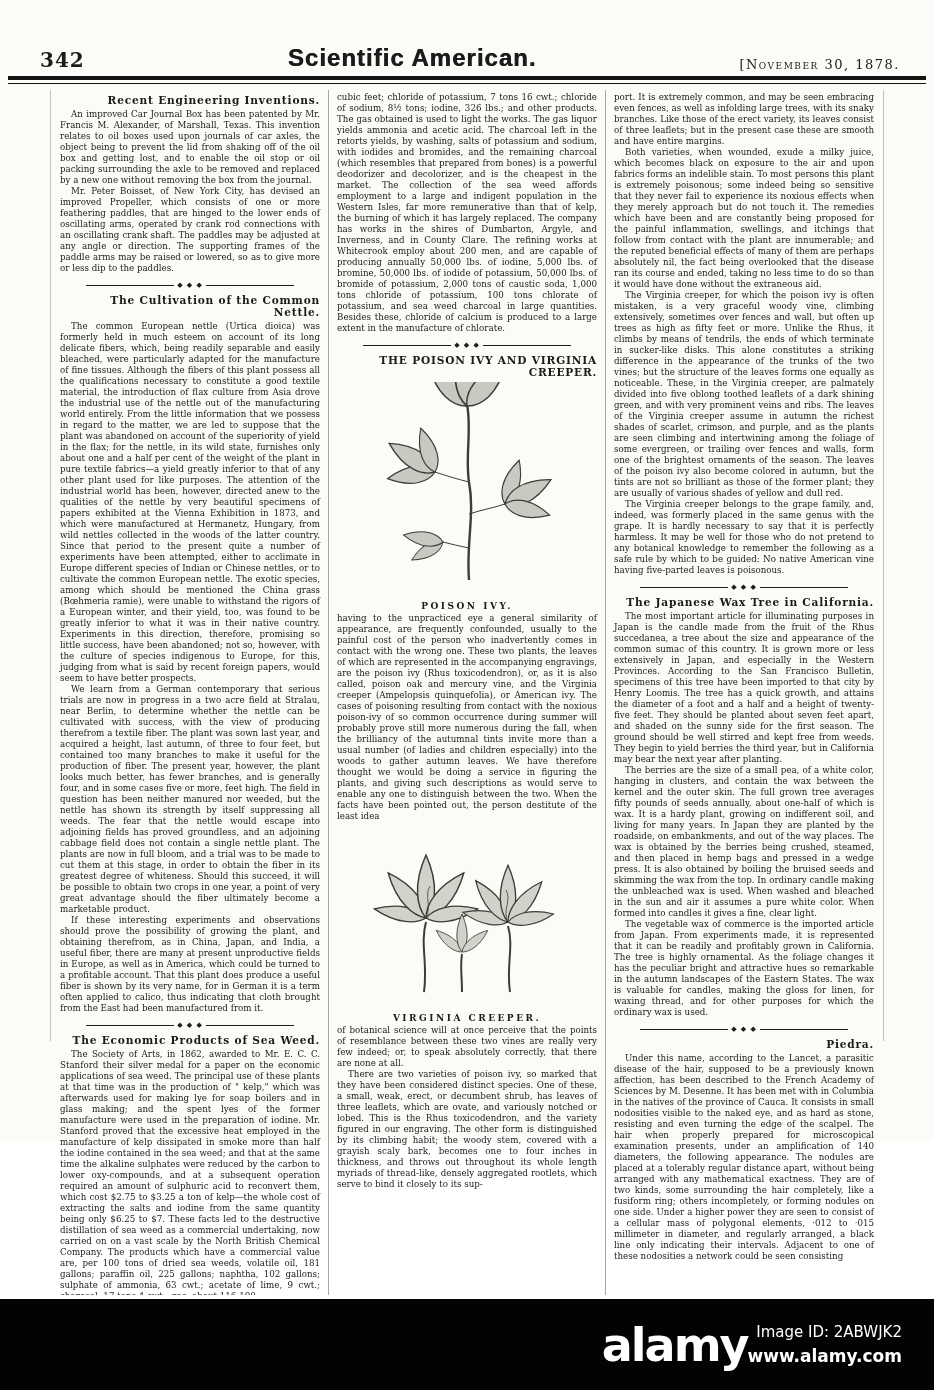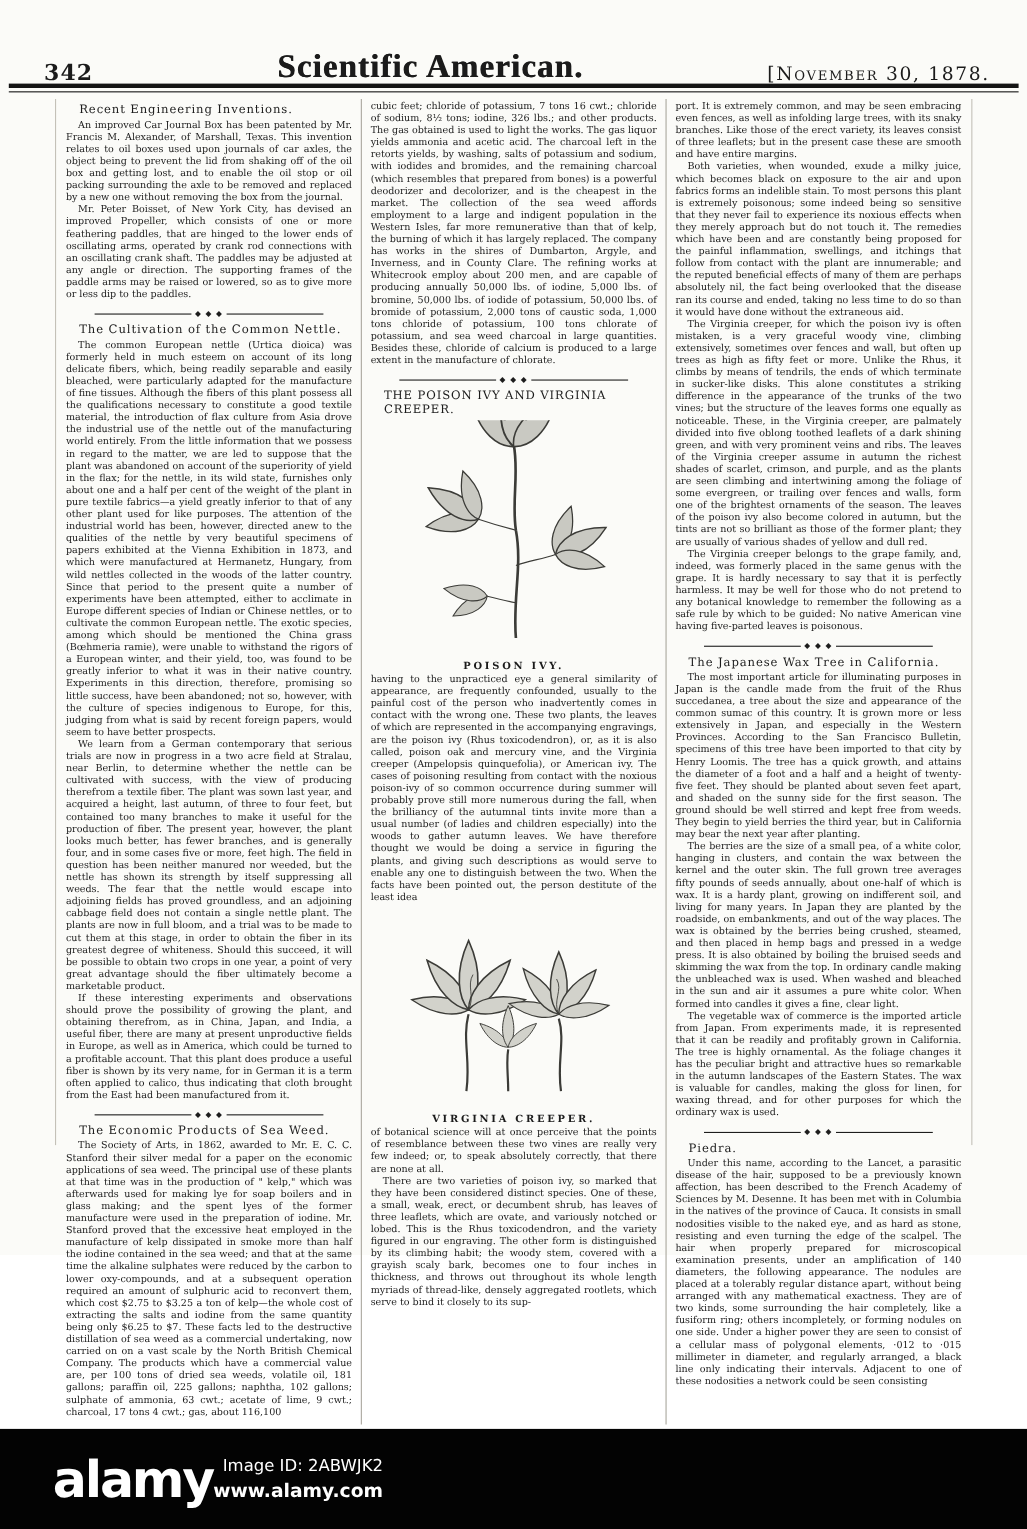--- a/index.html
+++ b/index.html
@@ -1,37 +1,37 @@
 <!DOCTYPE html>
 <html><head>
 <meta charset="utf-8">
 <style>
   * { margin:0; padding:0; box-sizing:border-box; }
   html,body { width:934px; height:1390px; }
   body { position:relative; background:#ffffff; font-family:"DejaVu Serif", serif; color:#1b1b1b; overflow:hidden; }
   .paper { position:absolute; top:0; left:0; width:934px; height:1141px; background:#fbfbf8; }
   .masthead-row { position:absolute; top:44px; left:40px; right:34px; display:flex; align-items:flex-end; justify-content:space-between; }
   .page-number { font-size:20px; font-weight:bold; letter-spacing:1px; }
-  .masthead { font-size:30px; font-weight:bold; letter-spacing:1px; font-family:Liberation Serif, serif; text-shadow:0.5px 0 #1b1b1b;text-align:center; }
-  .issue-date { font-size:17px; font-variant:small-caps; letter-spacing:1.5px;text-align:center; }
+  .masthead { font-size:24px; font-weight:bold; letter-spacing:1px; font-family:Liberation Sans, sans-serif; text-shadow:0.5px 0 #1b1b1b;text-align:center; }
+  .issue-date { font-size:13px; font-variant:small-caps; letter-spacing:1.5px;text-align:center; }
   .rule-thick { position:absolute; top:76px; left:8px; right:8px; height:4px; background:#141414; }
   .rule-thin  { position:absolute; top:83px; left:8px; right:8px; height:1px; background:#141414; }
   .edge-rule { position:absolute; top:90px; bottom:100px; width:1px; background:#c4c1b8; }
   .columns { position:absolute; top:90px; left:52px; width:830px; height:1205px; display:flex; }
   .col { flex:1 1 0; height:100%; overflow:hidden; padding:2px 8px 0 8px; }
   .col + .col { border-left:1px solid #aaa79e; }
   .col p { font-size:8.7px; line-height:11px; text-align:justify; text-indent:11px; }
   .col p.cont { text-indent:0; }
-  .article-title { font-size:10.6px; font-weight:normal; text-align:left; letter-spacing:0.8px; margin:2px 0 3px 12px; }
+  .article-title { font-size:10.6px; font-weight:bold; text-align:right; letter-spacing:0.8px; margin:2px 0 3px 0; }
   .divider { display:flex; align-items:center; margin:7px 26px 4px 26px; height:9px; }
   .divider .dline { flex:1; height:1px; background:#1d1d1d; }
   .divider .dgems { font-size:7px; line-height:7px; padding:0 3px; letter-spacing:1px; color:#1d1d1d; }
   figure { text-align:center; margin:4px 0 2px 0; }
   figcaption { font-size:9px; font-weight:bold; letter-spacing:2.5px; margin-top:15px; }
-  .alamy-bar { position:absolute; left:0; bottom:0; width:934px; height:91px; background:#030303; display:flex; align-items:center; justify-content:flex-start; padding:0 32px 0 48px; font-family:"DejaVu Sans", sans-serif; color:#ffffff; }
+  .alamy-bar { position:absolute; left:0; bottom:0; width:934px; height:91px; background:#030303; display:flex; align-items:center; justify-content:flex-end; padding:0 32px 0 48px; font-family:"DejaVu Sans", sans-serif; color:#ffffff; }
   .alamy-logo { font-size:46px; font-weight:bold; letter-spacing:-2px; line-height:1; }
   .alamy-meta { text-align:right; }
   .alamy-id { font-size:15px; }
   .alamy-url { font-size:17px; font-weight:bold; margin-top:5px; }
 </style>
 </head>
 <body>
 
 <div class="paper">
 

